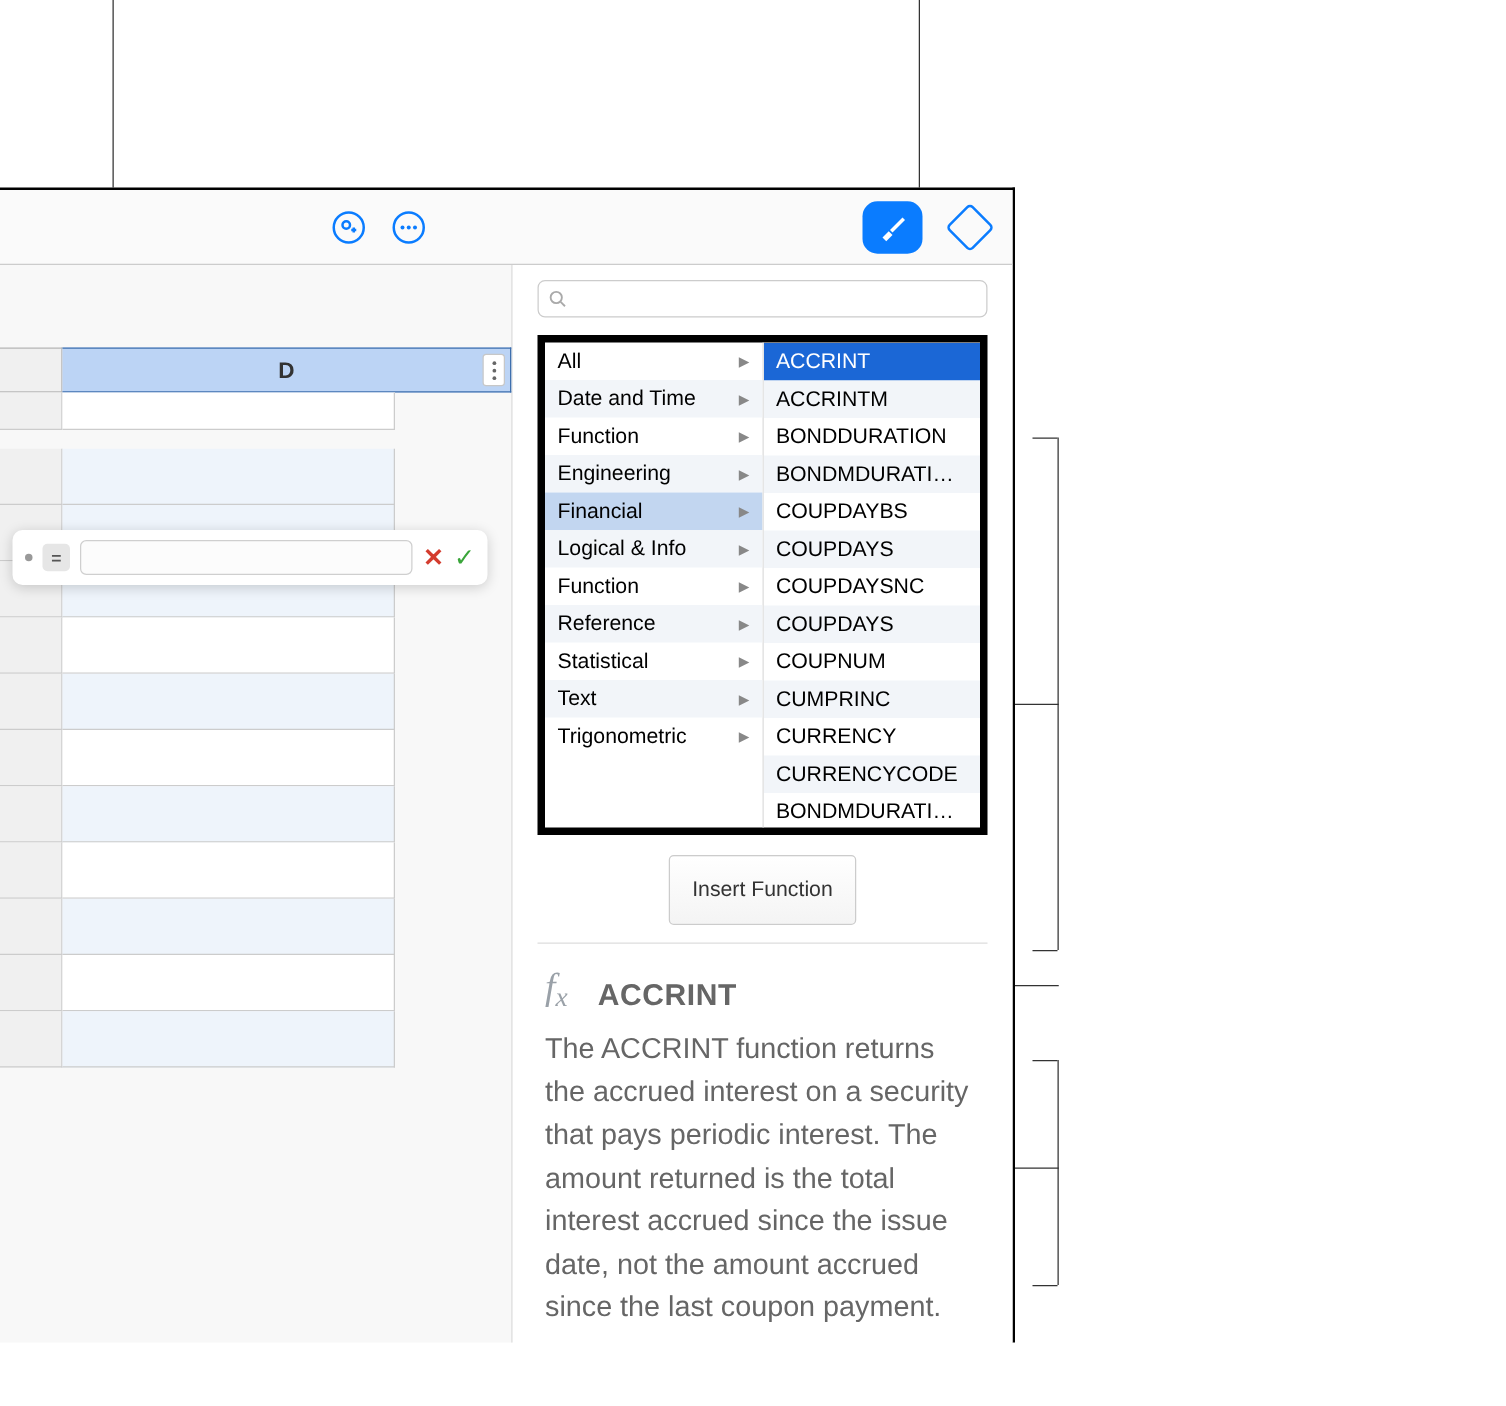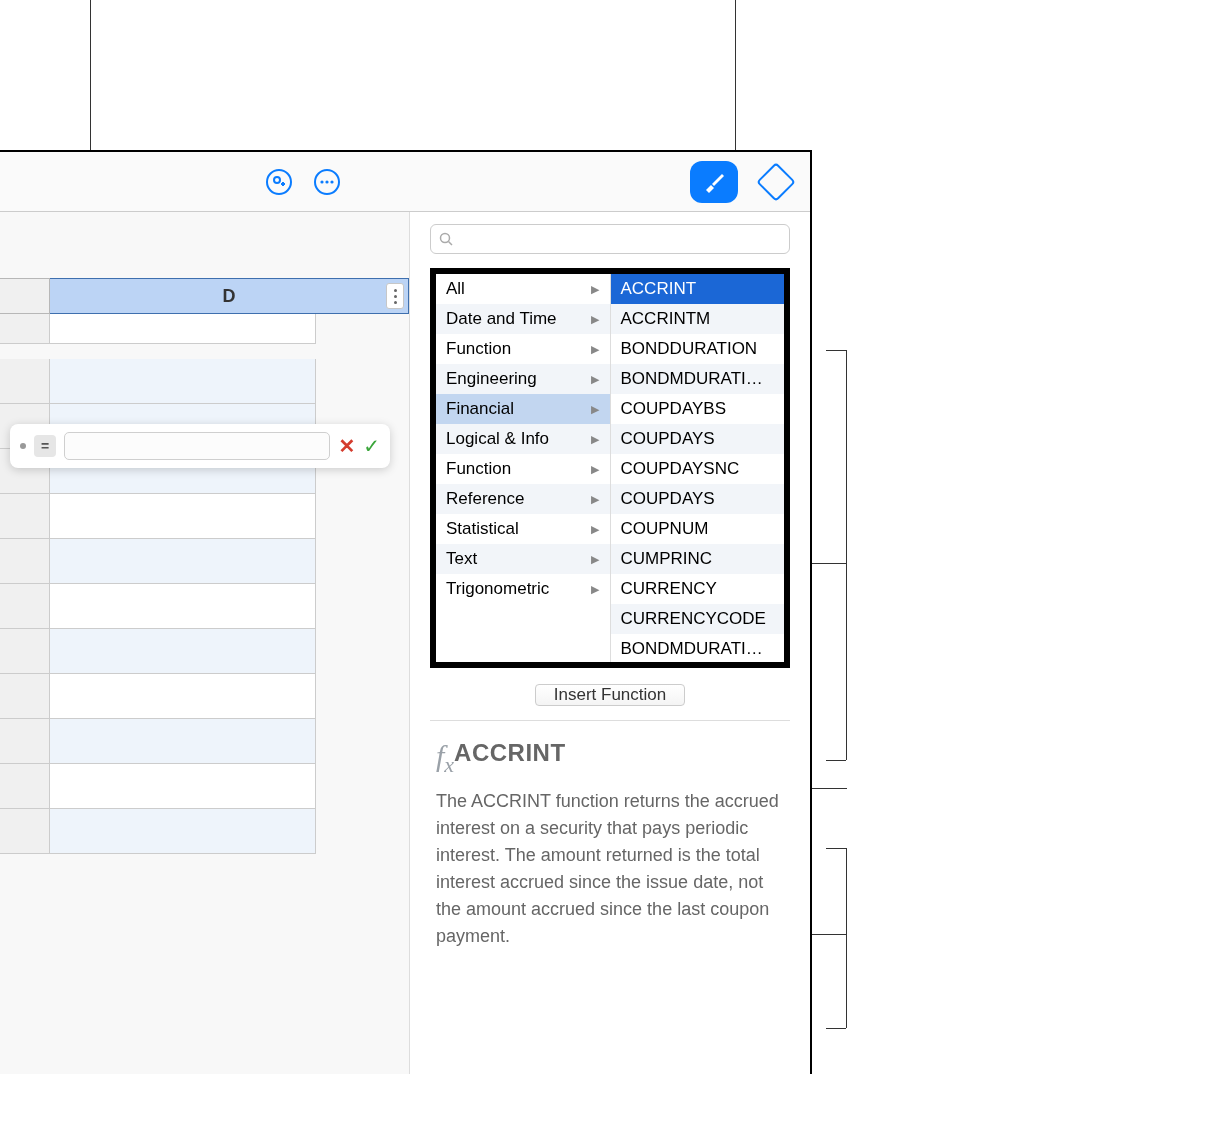--- a/index.html
+++ b/index.html
@@ -92,35 +92,35 @@
     padding: 0 10px; cursor: pointer;
   }
   .cat-item { justify-content: space-between; }
   .cat-item .arrow { color: #888; font-size: 11px; }
   .cat-item:nth-child(even), .fn-item:nth-child(even) { background: #f2f5f9; }
   .cat-item.selected { background: #c2d6f0 !important; gap: 45px; }
   .fn-item.selected { background: #1b67d6 !important; color: #fff; }
   .fn-item { white-space: nowrap; overflow: hidden; text-overflow: ellipsis; }
   .insert-btn-row { text-align: center; padding: 16px 0 14px; }
   .insert-btn {
-    font-size: 17px; padding: 0 18px; border: 1px solid #ccc;
+    font-size: 17px; padding: 17px 18px; border: 1px solid #ccc;
     border-radius: 4px; background: linear-gradient(#fff,#f4f4f4);
     cursor: pointer; color: #333;
   }
   .panel hr { border: none; border-top: 1px solid #ddd; }
   
   .desc-block { padding: 18px 6px 0; }
-  .desc-head { display: flex; align-items: flex-start; gap: 0; margin-bottom: 10px; }
+  .desc-head { display: flex; align-items: flex-end; gap: 24px; margin-bottom: 10px; }
   .fx-icon {
     font-family: Georgia, serif; font-style: italic; font-size: 30px;
     color: #9aa1a8;
   }
   .fx-icon sub { font-size: 22px; vertical-align: -6px; }
   .desc-title { font-size: 24px; font-weight: 700; color: #666; letter-spacing: .5px; }
-  .desc-text { font-size: 18px; color: #666; line-height: 1.5; }
+  .desc-text { font-size: 23px; color: #666; line-height: 1.5; }
   
   .col-header-strip {
     position: absolute; top: 66px; left: 0; right: 0; height: 36px;
     display: flex;
   }
   .col-header-strip .stub {
     width: 50px; border-top: 1px solid #b7b7b7; border-bottom: 1px solid #b7b7b7;
     border-right: 1px solid #b7b7b7; background: #f0f0f0;
   }
   .col-header-strip .colD {

